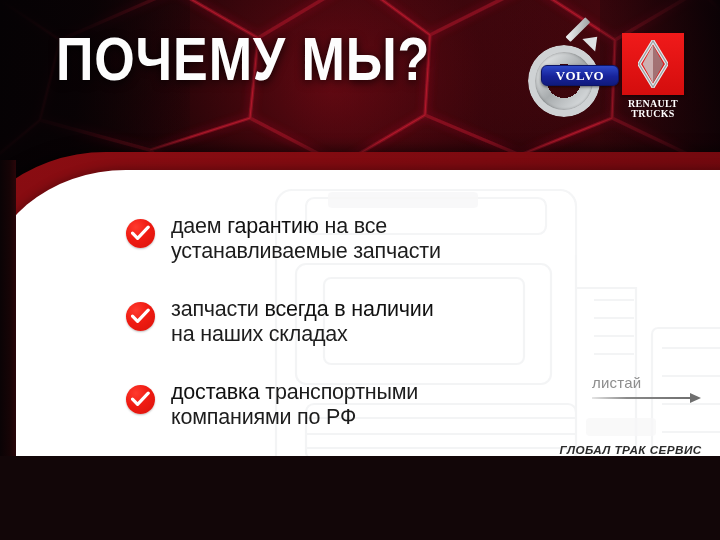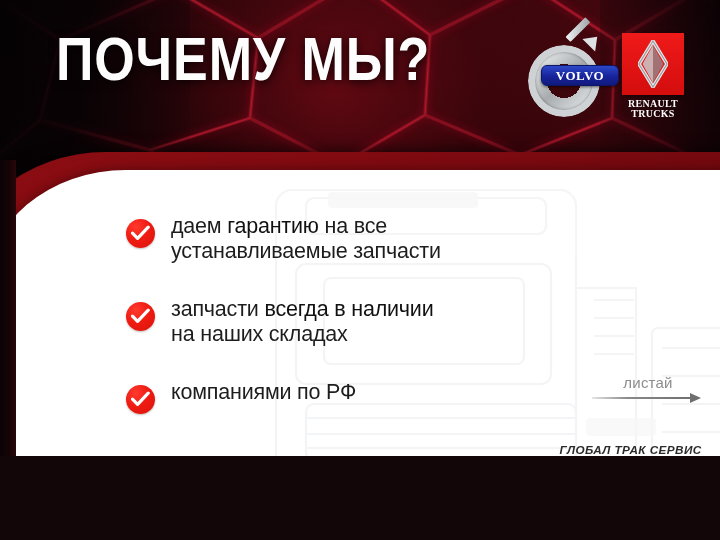--- a/index.html
+++ b/index.html
@@ -125,21 +125,21 @@
   .check svg{position:absolute;left:5px;top:6px;}
   .btext{
     font-size:21.5px;line-height:25px;color:#1d1d1d;
     letter-spacing:-.2px;font-weight:400;
   }
   .btext b{font-weight:normal;color:#111;}
 
   
   .swipe{position:absolute;left:592px;top:374px;width:112px;}
   .swipe .lbl{
-    font-size:15px;color:#8d8d8d;letter-spacing:.2px;text-align:center;
+    font-size:15px;color:#8d8d8d;letter-spacing:.2px;text-align:left;
     margin-bottom:2px;
   }
   .swipe .arrowline{position:relative;height:10px;}
   .swipe .arrowline .ln{
     position:absolute;left:0;top:4px;width:100px;height:1.6px;
     background:linear-gradient(90deg,rgba(150,150,150,.25),#8a8a8a 35%,#6f6f6f);
   }
   .swipe .arrowline .hd{
     position:absolute;left:98px;top:0;width:0;height:0;
     border-top:5px solid transparent;border-bottom:5px solid transparent;
@@ -307,20 +307,21 @@
       </div>
     </div>
 
     <div class="brow">
       <div class="check">
         <svg width="19" height="17" viewBox="0 0 19 17">
           <path d="M1.5 8.2 L6.6 13.4 L17.2 2.2" fill="none" stroke="#fff" stroke-width="3.2" stroke-linecap="round" stroke-linejoin="round"></path>
         </svg>
       </div>
       <div class="btext">
+        <div><span></span><b>доставка</b><span> транспортными</span></div>
         <div><span>компаниями по РФ</span></div>
       </div>
     </div>
 
   </div>
 
   <div class="swipe">
     <div class="lbl">листай</div>
     <div class="arrowline">
       <div class="ln"></div>

